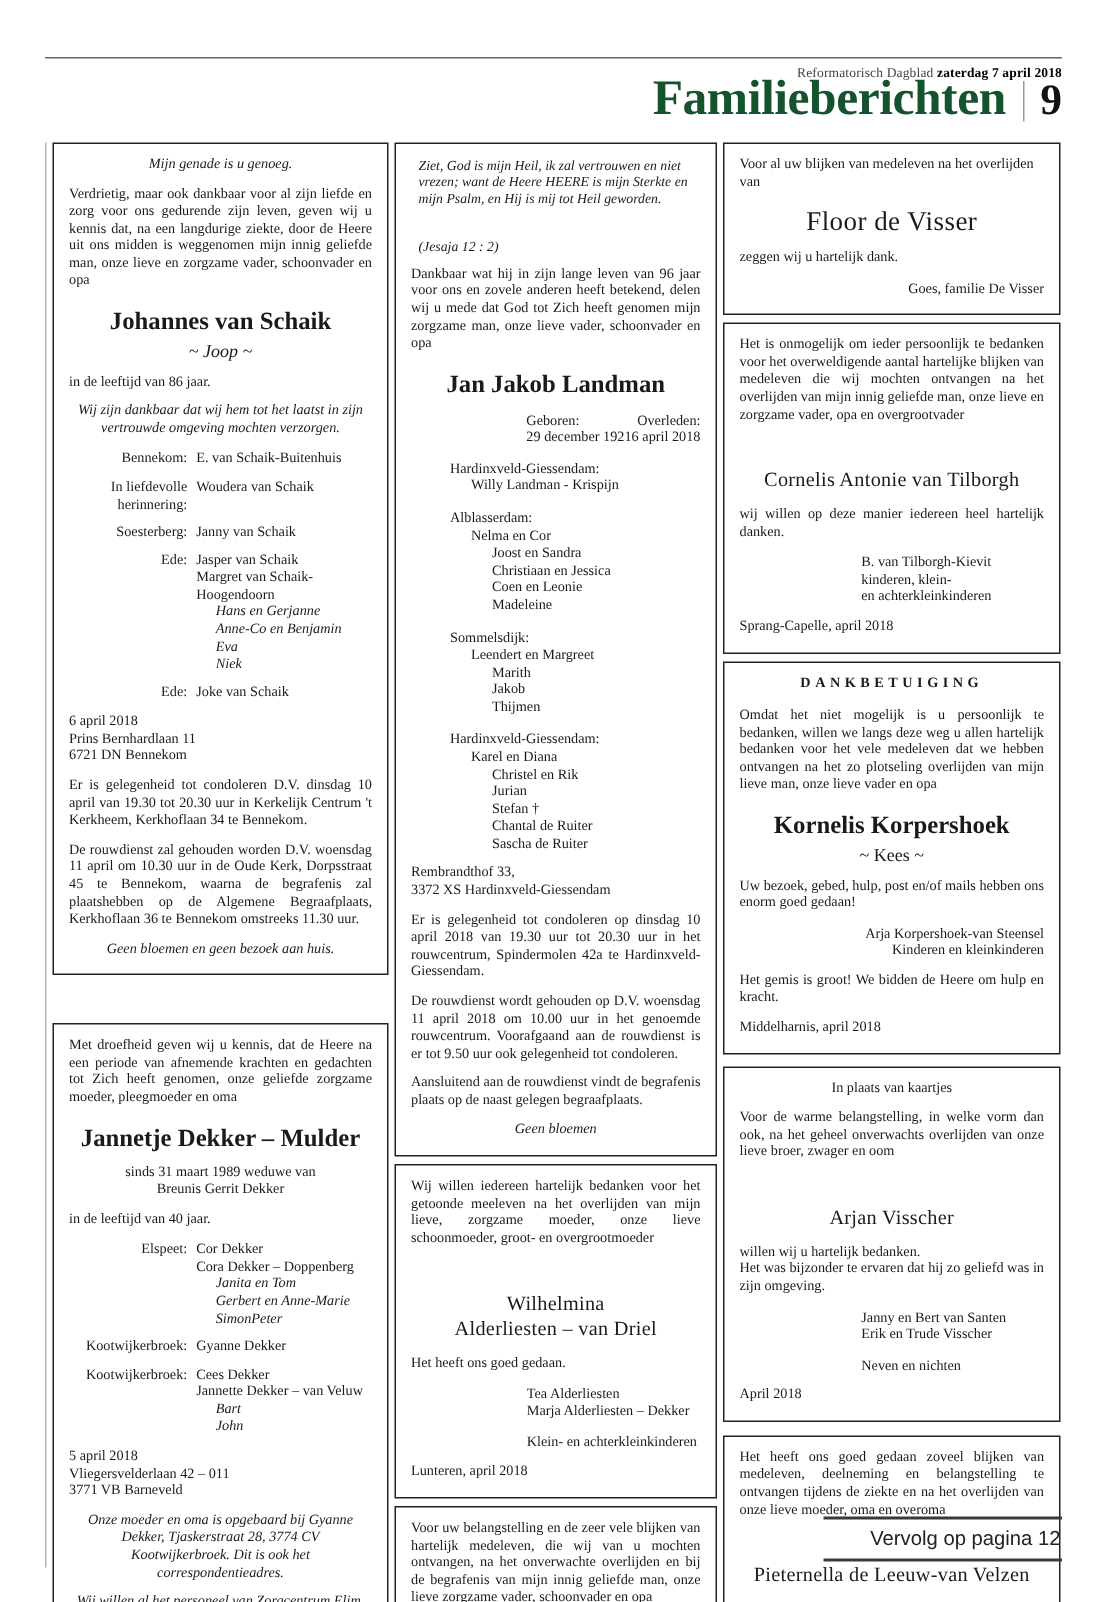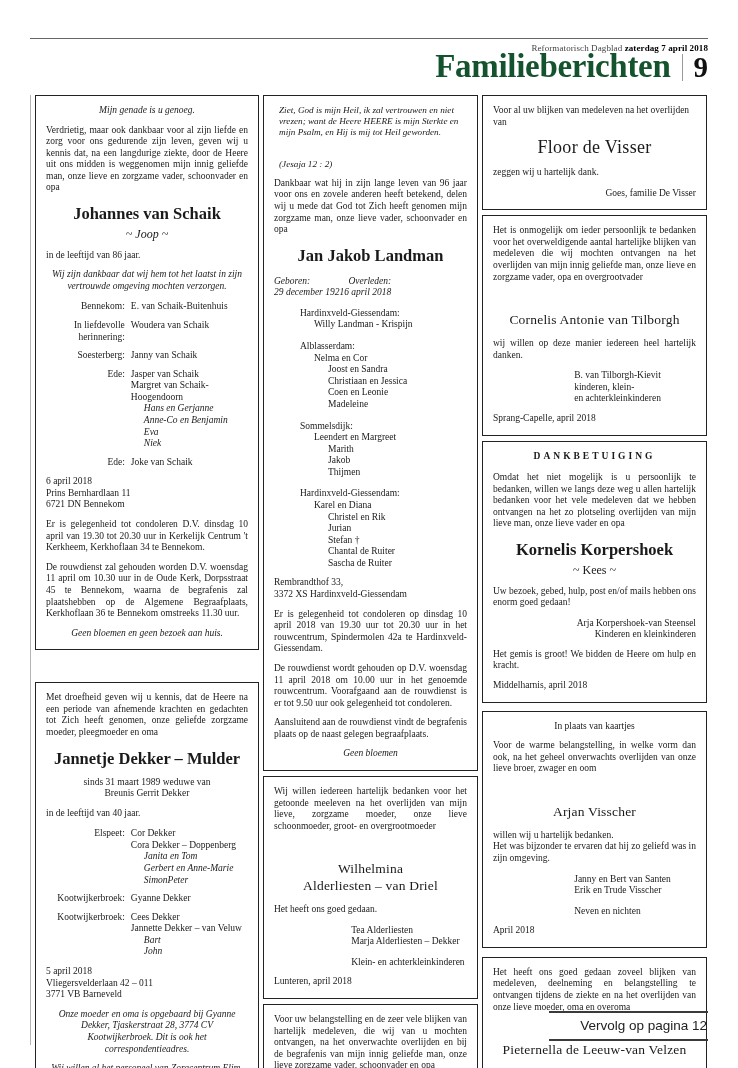--- a/index.html
+++ b/index.html
@@ -40,21 +40,21 @@
   .sig  { margin-left:40%; margin-top:9px; }
   .rt   { text-align:right; margin-top:9px; }
 
   .fam { margin-top:9px; }
   .fam-row { display:flex; margin-top:7px; }
   .fam-row:first-child { margin-top:0; }
   .fam-label { width:42%; flex:none; text-align:right; padding-right:6px; }
   .fam-val { flex:1; }
   .fam-val .it { font-style:italic; margin-left:13px; }
 
-  .bd { display:flex; justify-content:flex-start; margin-top:10px;font-style:italic; }
+  .bd { display:flex; justify-content:flex-end; margin-top:10px; }
   .bd-r { text-align:right; }
 
   .indg { margin-left:26px; margin-top:9px; }
   .indg .i1 { margin-left:14px; }
   .indg .i2 { margin-left:28px; }
   .indg .gap { height:10px; }
 
   
   [data-box-id="van-schaik"]   { min-height:443px; }
   [data-box-id="dekker-mulder"]{ min-height:460px; margin-top:27px; }

